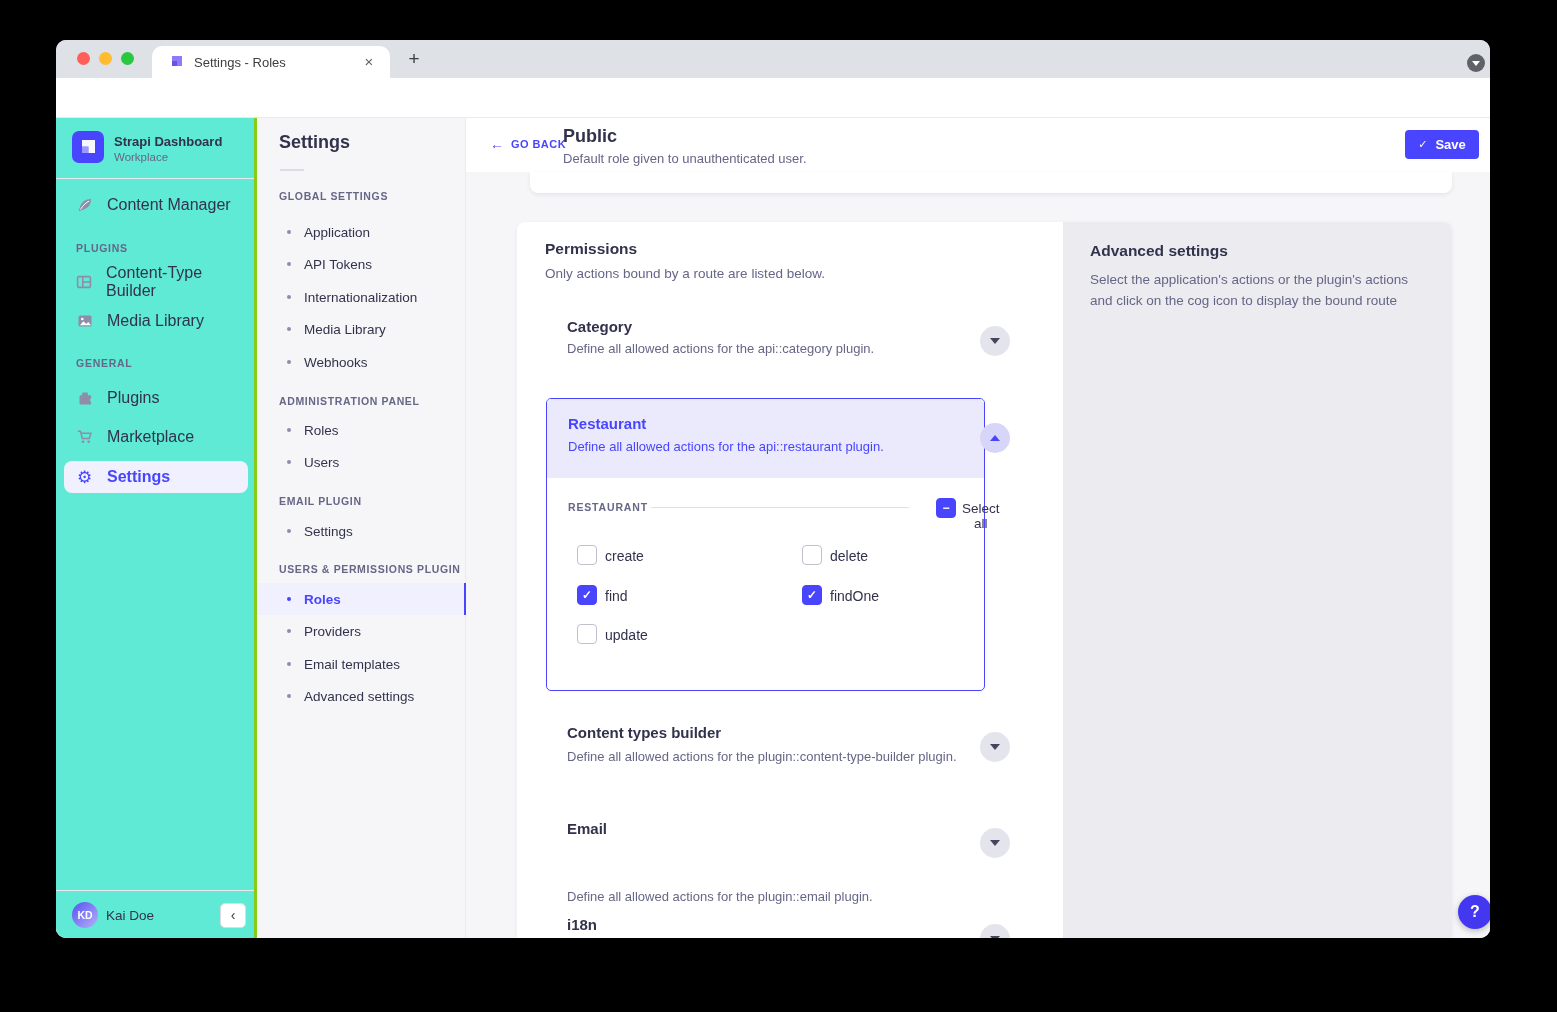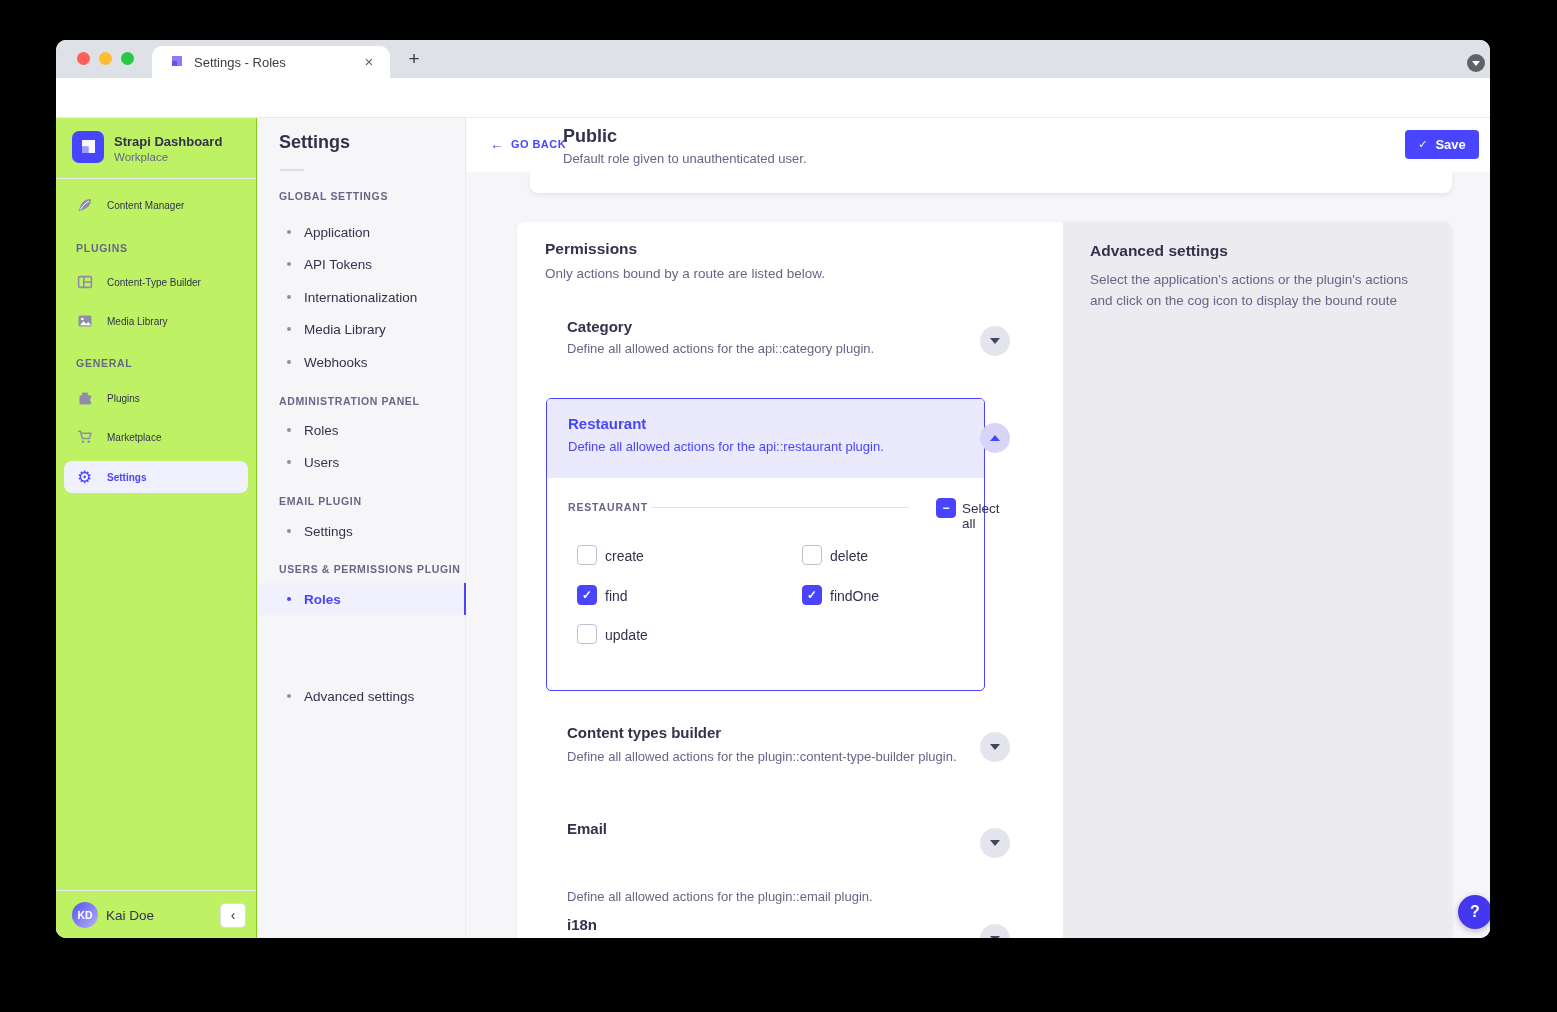--- a/index.html
+++ b/index.html
@@ -35,28 +35,28 @@
   .mag { position:absolute; left:1281px; top:49px; width:11px; height:11px; border:1.7px solid #5f6368; border-radius:50%; }
   .mag::before { content:""; position:absolute; left:1.5px; top:3.3px; width:4.5px; height:1.6px; background:#5f6368; }
   .mag::after { content:""; position:absolute; width:5px; height:1.7px; background:#5f6368; transform:rotate(45deg); right:-4.5px; bottom:-1.5px; }
   .chrome-avatar { position:absolute; left:1376px; top:44px; width:28px; height:28px; border-radius:50%; background:#d8dbdf; overflow:hidden; }
   .chrome-avatar .head { position:absolute; left:10px; top:6px; width:8px; height:8px; border-radius:50%; background:#51575c; }
   .chrome-avatar .body { position:absolute; left:6px; top:16px; width:16px; height:12px; border-radius:8px 8px 0 0; background:#51575c; }
 
   
   .app { position:absolute; left:0; top:78px; width:1434px; height:820px; background:#f6f6f9; }
 
-  .sidebar { position:absolute; left:0; top:0; width:201px; height:820px; background:#bef264; border-right:1px solid #84cc16; }
+  .sidebar { position:absolute; left:0; top:0; width:201px; height:820px; background:#5eead4; border-right:3px solid #84cc16; }
   .brand-logo { position:absolute; left:16px; top:13px; width:32px; height:32px; }
   .brand-title { position:absolute; left:58px; top:16px; font-size:13px; font-weight:bold; color:#32324d; }
   .brand-sub { position:absolute; left:58px; top:33px; font-size:11.5px; color:#666687; }
   .sb-divider { position:absolute; left:0; width:100%; height:1px; background:#eaeaef; }
   .sb-row { position:absolute; left:8px; width:184px; height:32px; border-radius:8px; display:flex; align-items:center; }
   .sb-row .ic { width:17px; height:17px; margin-left:12px; display:flex; align-items:center; justify-content:center; }
-  .sb-row .lbl { margin-left:14px; font-size:10px; color:#32324d; }
+  .sb-row .lbl { margin-left:14px; font-size:16px; color:#32324d; }
   .sb-row.active { background:#f0f0ff; }
   .sb-row.active .lbl { color:#4945ff; font-weight:bold; }
   .gear-glyph { font-family:"DejaVu Sans",sans-serif; font-size:17px; color:#4945ff; line-height:1; }
   .sb-section { position:absolute; left:20px; font-size:10.5px; font-weight:bold; letter-spacing:.07em; color:#666687; }
   .user-avatar { position:absolute; left:16px; top:784px; width:26px; height:26px; border-radius:50%;
     background:linear-gradient(135deg,#5650f0,#b6b3fa); color:#fff; font-size:10.5px; font-weight:bold;
     display:flex; align-items:center; justify-content:center;text-align:center; }
   .user-name { position:absolute; left:50px; top:790px; font-size:13.5px; color:#32324d; }
   .collapse-btn { position:absolute; left:164px; top:785px; width:26px; height:25px; border:1px solid #dcdce4;
     border-radius:5px; background:#fff; color:#32324d; font-size:14px; text-align:center; line-height:23px; }
@@ -106,21 +106,21 @@
   .rest-title { position:absolute; left:21px; top:16px; font-size:15px; font-weight:600; color:#4945ff; }
   .rest-desc { position:absolute; left:21px; top:40px; font-size:13px; color:#4945ff; }
   .rest-circle { position:absolute; left:433px; top:24px; width:30px; height:30px; border-radius:50%; background:#d7d6f8;
     display:flex; align-items:center; justify-content:center; }
   .group-label { position:absolute; left:21px; top:102px; font-size:10.5px; font-weight:bold; letter-spacing:.08em; color:#666687; }
   .group-line { position:absolute; left:104px; top:108px; width:258px; height:1px; background:#e0e0e8; }
   .cb { position:absolute; width:20px; height:20px; border-radius:4px; border:1px solid #c0c0cf; background:#fff;
     display:flex; align-items:center; justify-content:center; color:#fff; font-size:12px; font-weight:bold; }
   .cb.checked, .cb.indet { background:#4945ff; border-color:#4945ff; }
   .cb-label { position:absolute; font-size:14px; color:#32324d; }
-  .selectall-label { position:absolute; left:415px; top:102px; font-size:13.5px; color:#32324d; }
+  .selectall-label { position:absolute; left:415px; top:102px; font-size:13.5px; color:#32324d;text-align:center; }
 
   .adv-title { position:absolute; left:27px; top:20px; font-size:15.5px; font-weight:600; color:#32324d; }
   .adv-desc { position:absolute; left:27px; top:48px; width:330px; font-size:13.5px; line-height:1.55; color:#666687; }
 
   .help-btn { position:absolute; left:992px; top:777px; width:34px; height:34px; border-radius:50%; background:#4437f0;
     color:#fff; font-size:16px; font-weight:bold; display:flex; align-items:center; justify-content:center;
     box-shadow:0 2px 6px rgba(0,0,0,.25); }
 </style>
 </head>
 <body>
@@ -281,20 +281,28 @@
       <div class="sn-item" style="top:397px;">
         <span class="dot"></span>
           <span class="lbl">Settings</span>
       </div>
 
       <div class="sn-section" style="top:445px;">USERS &amp; PERMISSIONS PLUGIN</div>
       <div class="sn-item active" style="top:465px;">
         <span class="dot"></span>
           <span class="lbl">Roles</span>
       </div>
+      <div class="sn-item" style="top:497px;">
+        <span class="dot"></span>
+          <span class="lbl">Providers</span>
+      </div>
+      <div class="sn-item" style="top:530px;">
+        <span class="dot"></span>
+          <span class="lbl">Email templates</span>
+      </div>
       <div class="sn-item" style="top:562px;">
         <span class="dot"></span>
           <span class="lbl">Advanced settings</span>
       </div>
     </div>
 
     <div class="main">
       <div class="main-header">
         <div class="goback">
           <span class="arr">←</span>

